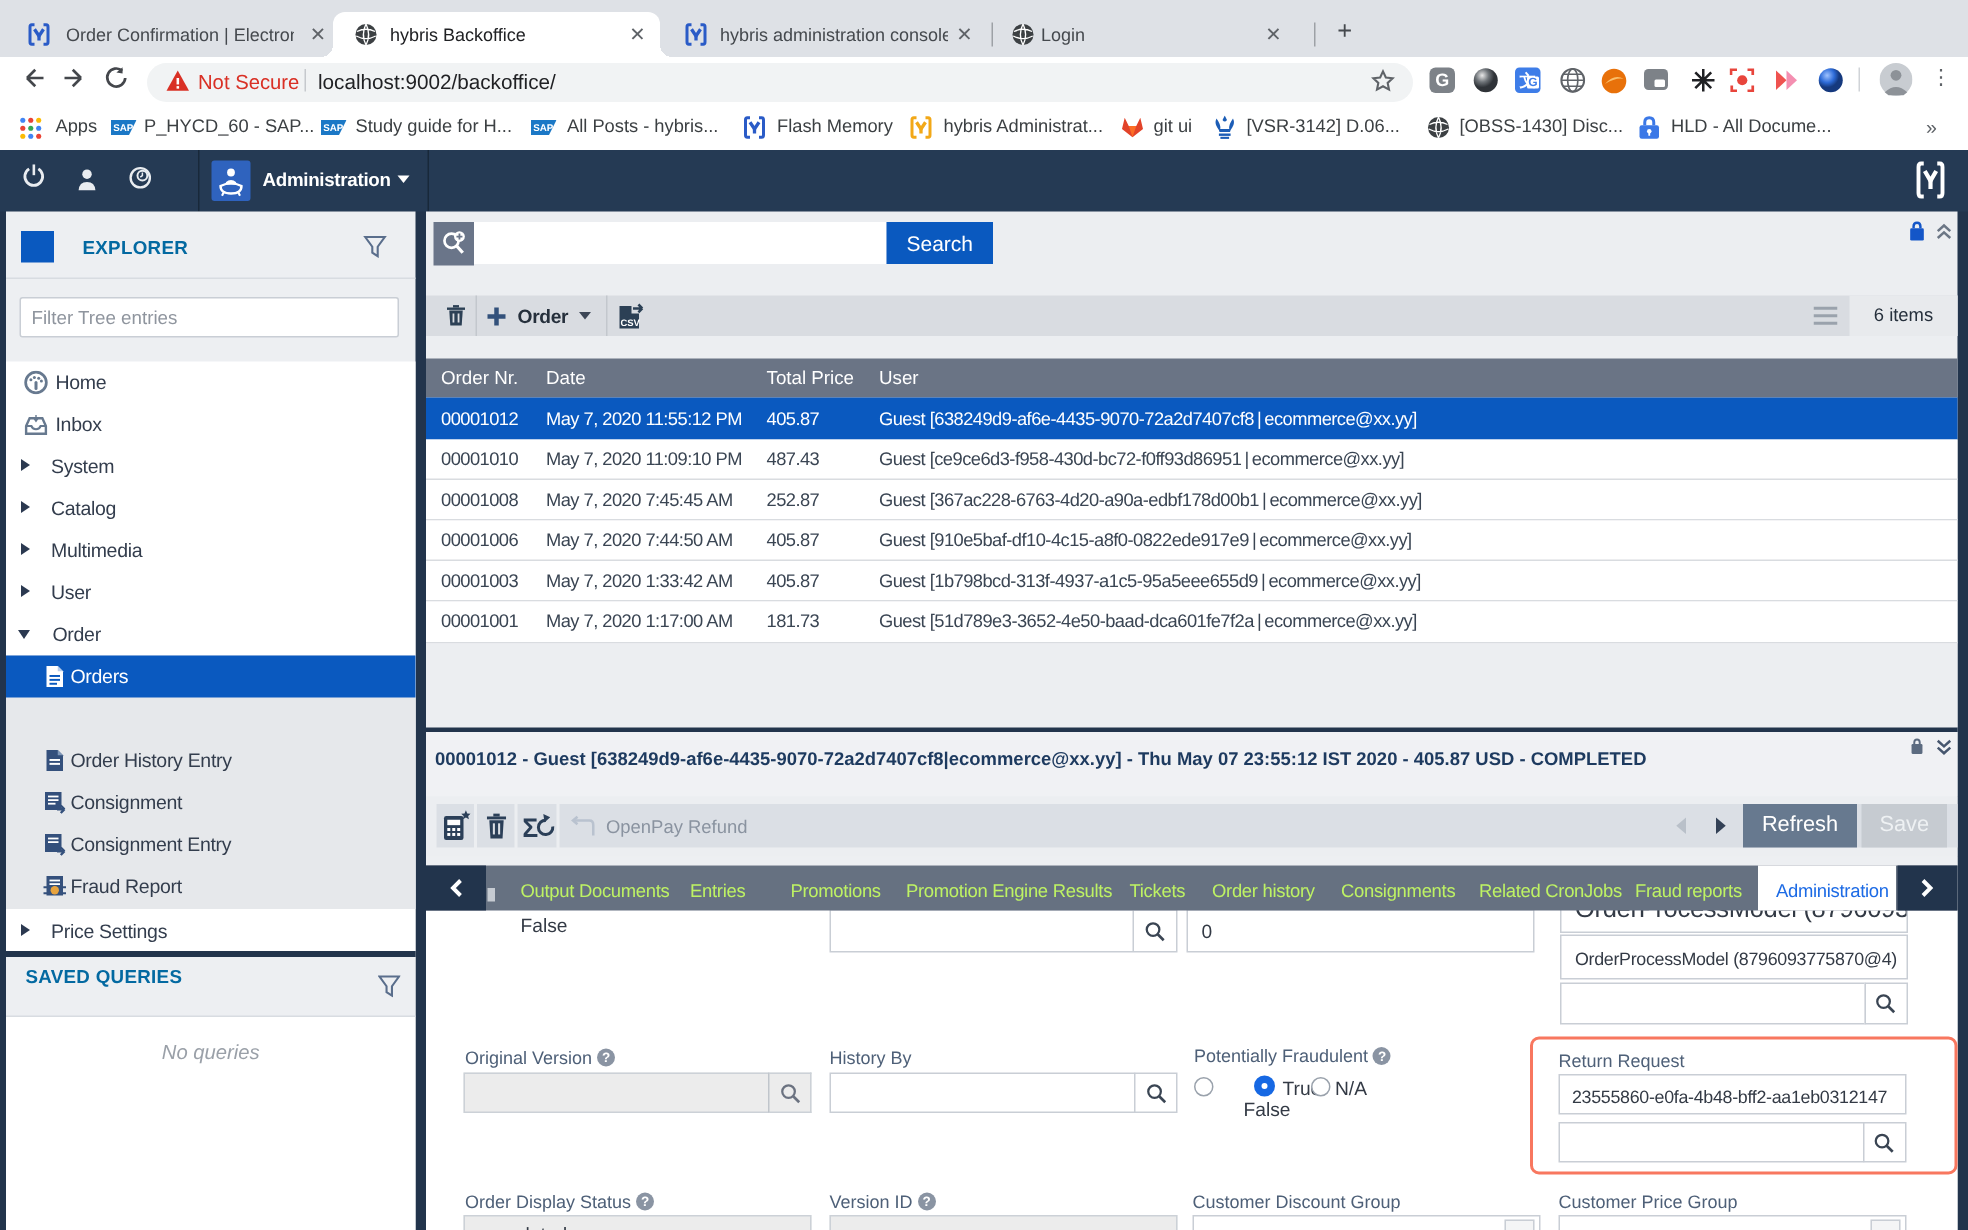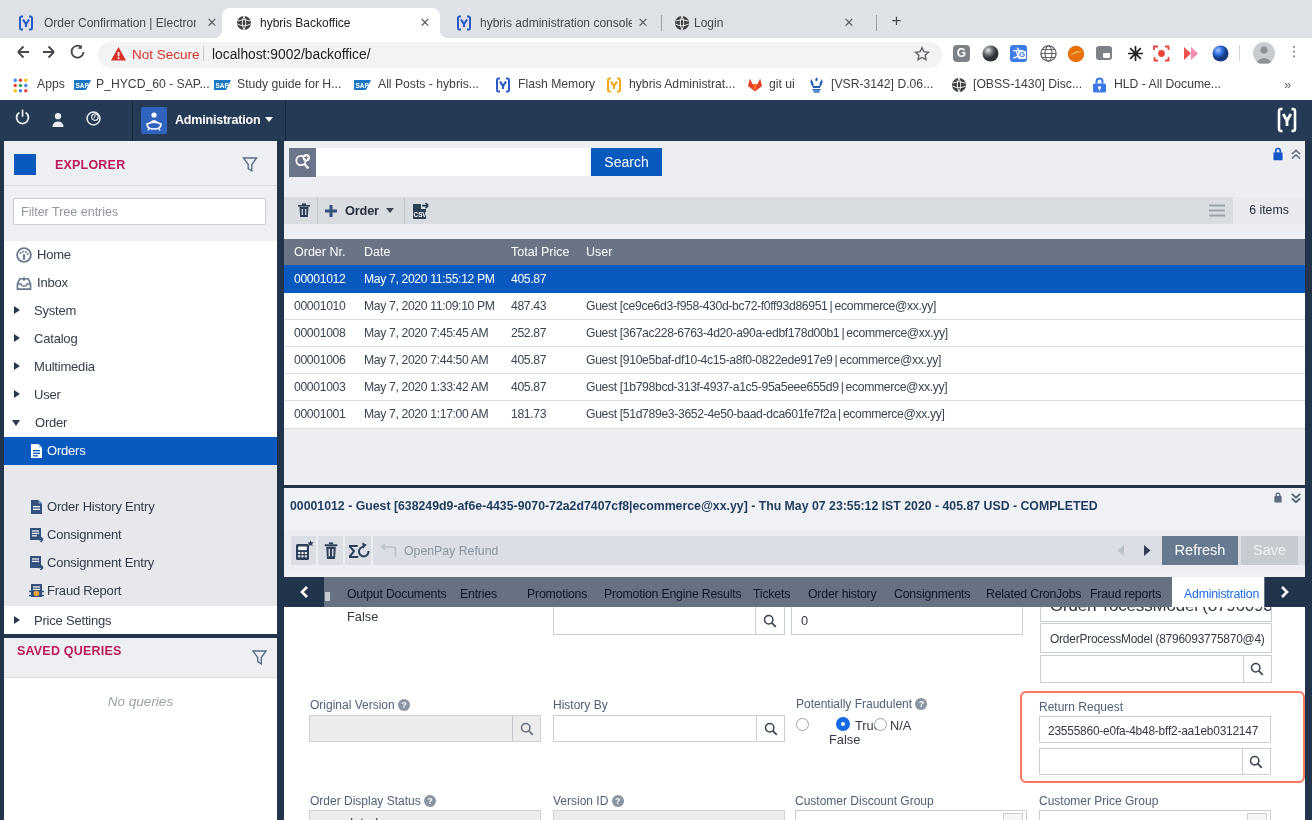--- a/index.html
+++ b/index.html
@@ -20,33 +20,33 @@
 .navic { position:absolute; }
 #omnibox { position:absolute; left:98px; top:4px; width:844px; height:26px; background:#f1f3f4; border-radius:13px; }
 
 
 #app { left:0; top:100px; width:1312px; height:720px; background:#22344c; }
 #apphead { left:0; top:100px; width:1312px; height:41px; background:#253a54; }
 #explorer { left:4px; top:141px; width:273px; height:679px; background:#edeff2; }
 #content { left:284px; top:141px; width:1021px; height:679px; background:#eceef1; }
 
 
-.paneltitle { font-size:12.5px; font-weight:bold; color:#be185d; letter-spacing:0.2px; }
+.paneltitle { font-size:12.5px; font-weight:bold; color:#0369a1; letter-spacing:0.2px; }
 #treebox { position:absolute; left:0px; top:100px; width:273px; height:393px; background:#fff; }
 .titem { position:absolute; left:0; width:273px; height:28px; line-height:28px; font-size:13px; letter-spacing:-0.2px; color:#333d4d; }
 .titem .lbl { position:absolute; top:0; }
 .arrow-r { position:absolute; top:9px; width:0; height:0; border-left:6px solid #2b3950; border-top:4.5px solid transparent; border-bottom:4.5px solid transparent; }
 .arrow-d { position:absolute; top:11px; width:0; height:0; border-top:6px solid #2b3950; border-left:4.5px solid transparent; border-right:4.5px solid transparent; }
 
 
 .inp { position:absolute; background:#fff; border:1px solid #c9ced5; }
 .ginp { position:absolute; background:#ececec; border:1px solid #ccd1d7; }
 .lbl12 { position:absolute; font-size:12px; color:#4e6078; white-space:nowrap; }
 .ftext { font-size:12.8px; color:#333a45; }
-.tabtx { position:absolute; top:10px; font-size:12.3px; letter-spacing:-0.2px; color:#0f172a; white-space:nowrap; }
+.tabtx { position:absolute; top:10px; font-size:12.3px; letter-spacing:-0.2px; color:#bef264; white-space:nowrap; }
 .qmark { display:inline-block; width:12px; height:12px; border-radius:50%; background:#8a94a3; color:#fff; font-size:9px; font-weight:bold; text-align:center; line-height:12px; vertical-align:1px; }
 </style>
 </head>
 <body>
 <div id="stage">
   <div class="abs" id="tabstrip">
     <div class="tab" style="left:12px;width:208px;">
       <svg style="position:absolute;left:6px;top:7px" width="16" height="16" viewBox="0 0 16 16">
           <g fill="none" stroke="#2a5bc7" stroke-width="2">
             <path d="M5 1.5 H3.2 Q2 1.5 2 3 V13 Q2 14.5 3.2 14.5 H5"></path>
@@ -453,20 +453,21 @@
       <span style="position:absolute;left:10px;top:6px;">Order Nr.</span>
       <span style="position:absolute;left:80px;top:6px;">Date</span>
       <span style="position:absolute;left:227px;top:6px;">Total Price</span>
       <span style="position:absolute;left:302px;top:6px;">User</span>
     </div>
     <div id="rows" style="position:absolute;left:0;top:124px;width:1021px;font-size:12.2px;letter-spacing:-0.35px;color:#3a4553;">
       <div style="position:absolute;left:0;top:0;width:1021px;height:28px;background:#0a59bf;color:#fff;">
         <span style="position:absolute;left:10px;top:7px;">00001012</span>
           <span style="position:absolute;left:80px;top:7px;">May 7, 2020 11:55:12 PM</span>
           <span style="position:absolute;left:227px;top:7px;">405.87</span>
+          <span style="position:absolute;left:302px;top:7px;">Guest [638249d9-af6e-4435-9070-72a2d7407cf8 | ecommerce@xx.yy]</span>
       </div>
       <div style="position:absolute;left:0;top:28px;width:1021px;height:27px;background:#fff;border-bottom:1px solid #d9dce0;">
         <span style="position:absolute;left:10px;top:6px;">00001010</span>
           <span style="position:absolute;left:80px;top:6px;">May 7, 2020 11:09:10 PM</span>
           <span style="position:absolute;left:227px;top:6px;">487.43</span>
           <span style="position:absolute;left:302px;top:6px;">Guest [ce9ce6d3-f958-430d-bc72-f0ff93d86951 | ecommerce@xx.yy]</span>
       </div>
       <div style="position:absolute;left:0;top:55px;width:1021px;height:27px;background:#fff;border-bottom:1px solid #d9dce0;">
         <span style="position:absolute;left:10px;top:6px;">00001008</span>
           <span style="position:absolute;left:80px;top:6px;">May 7, 2020 7:45:45 AM</span>

